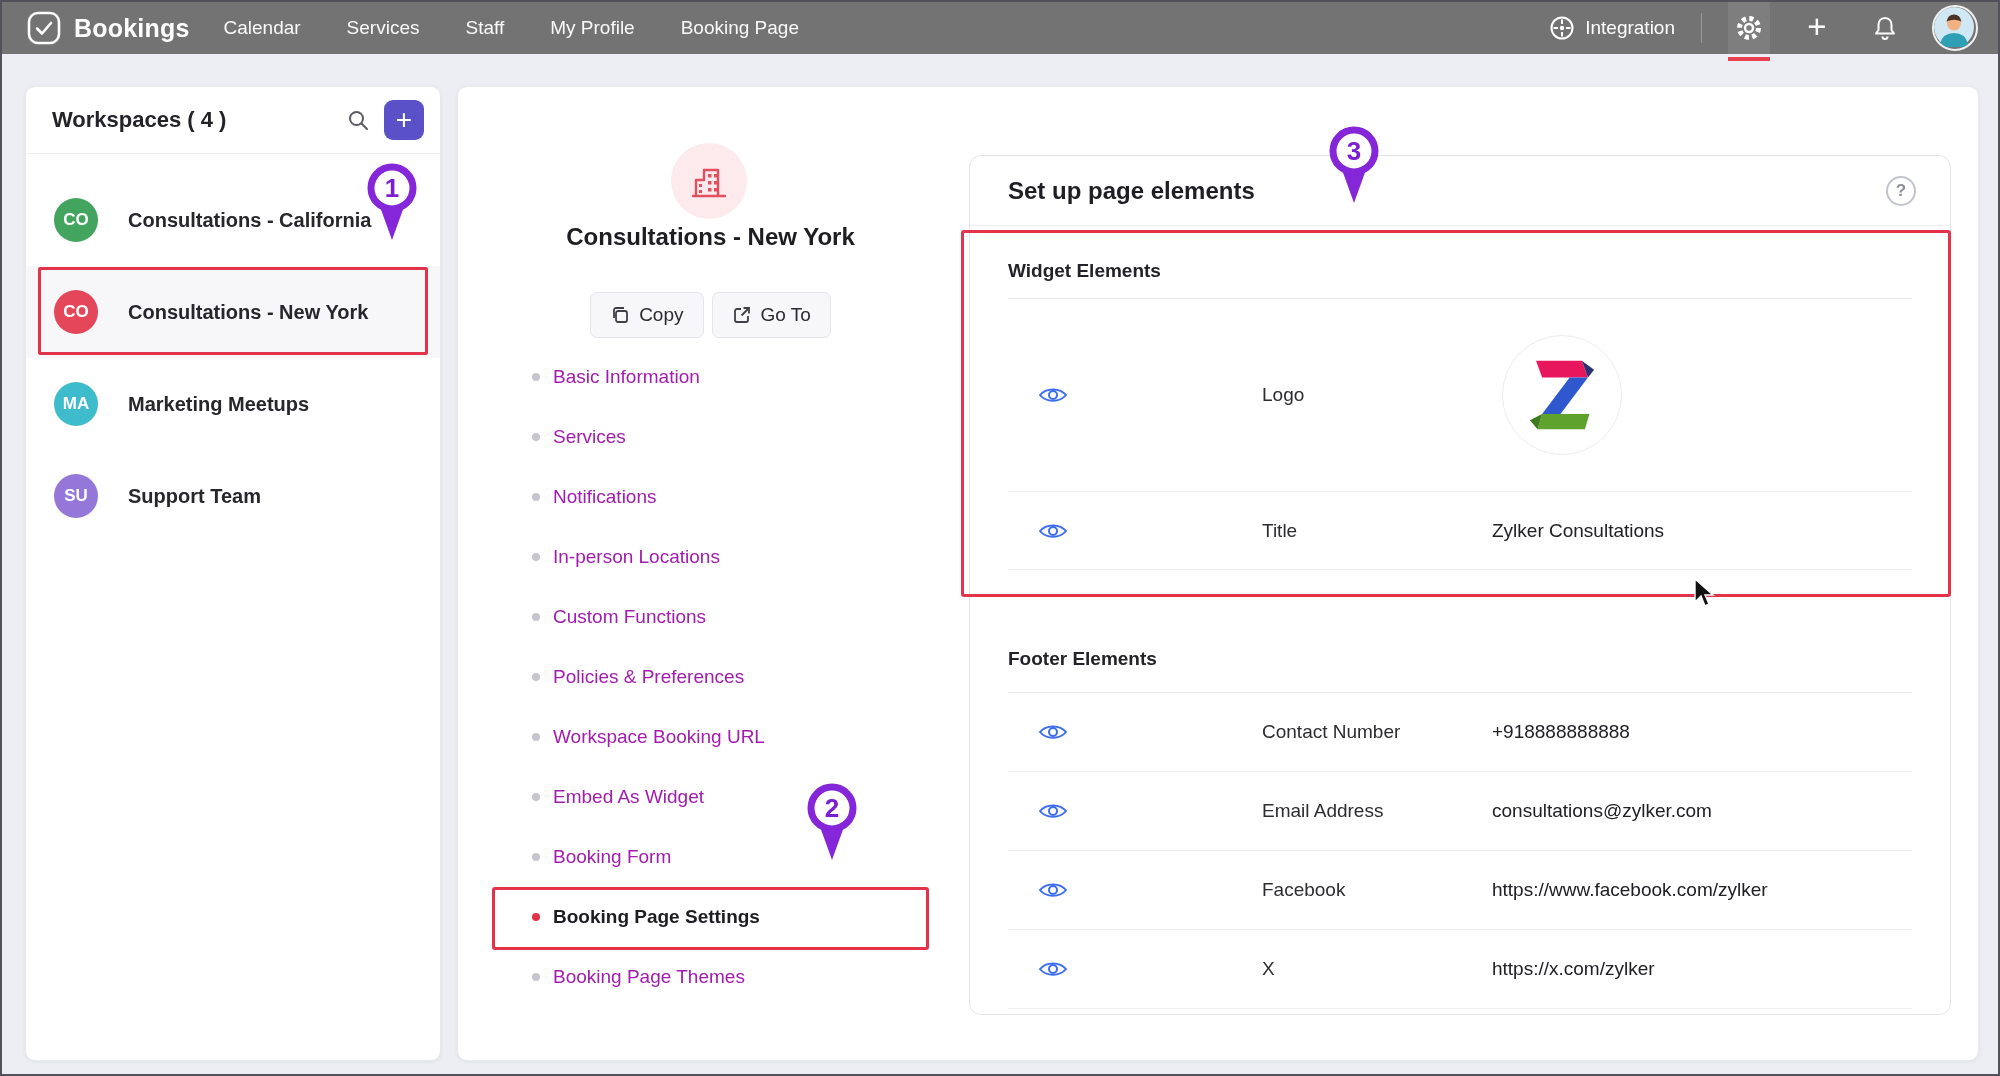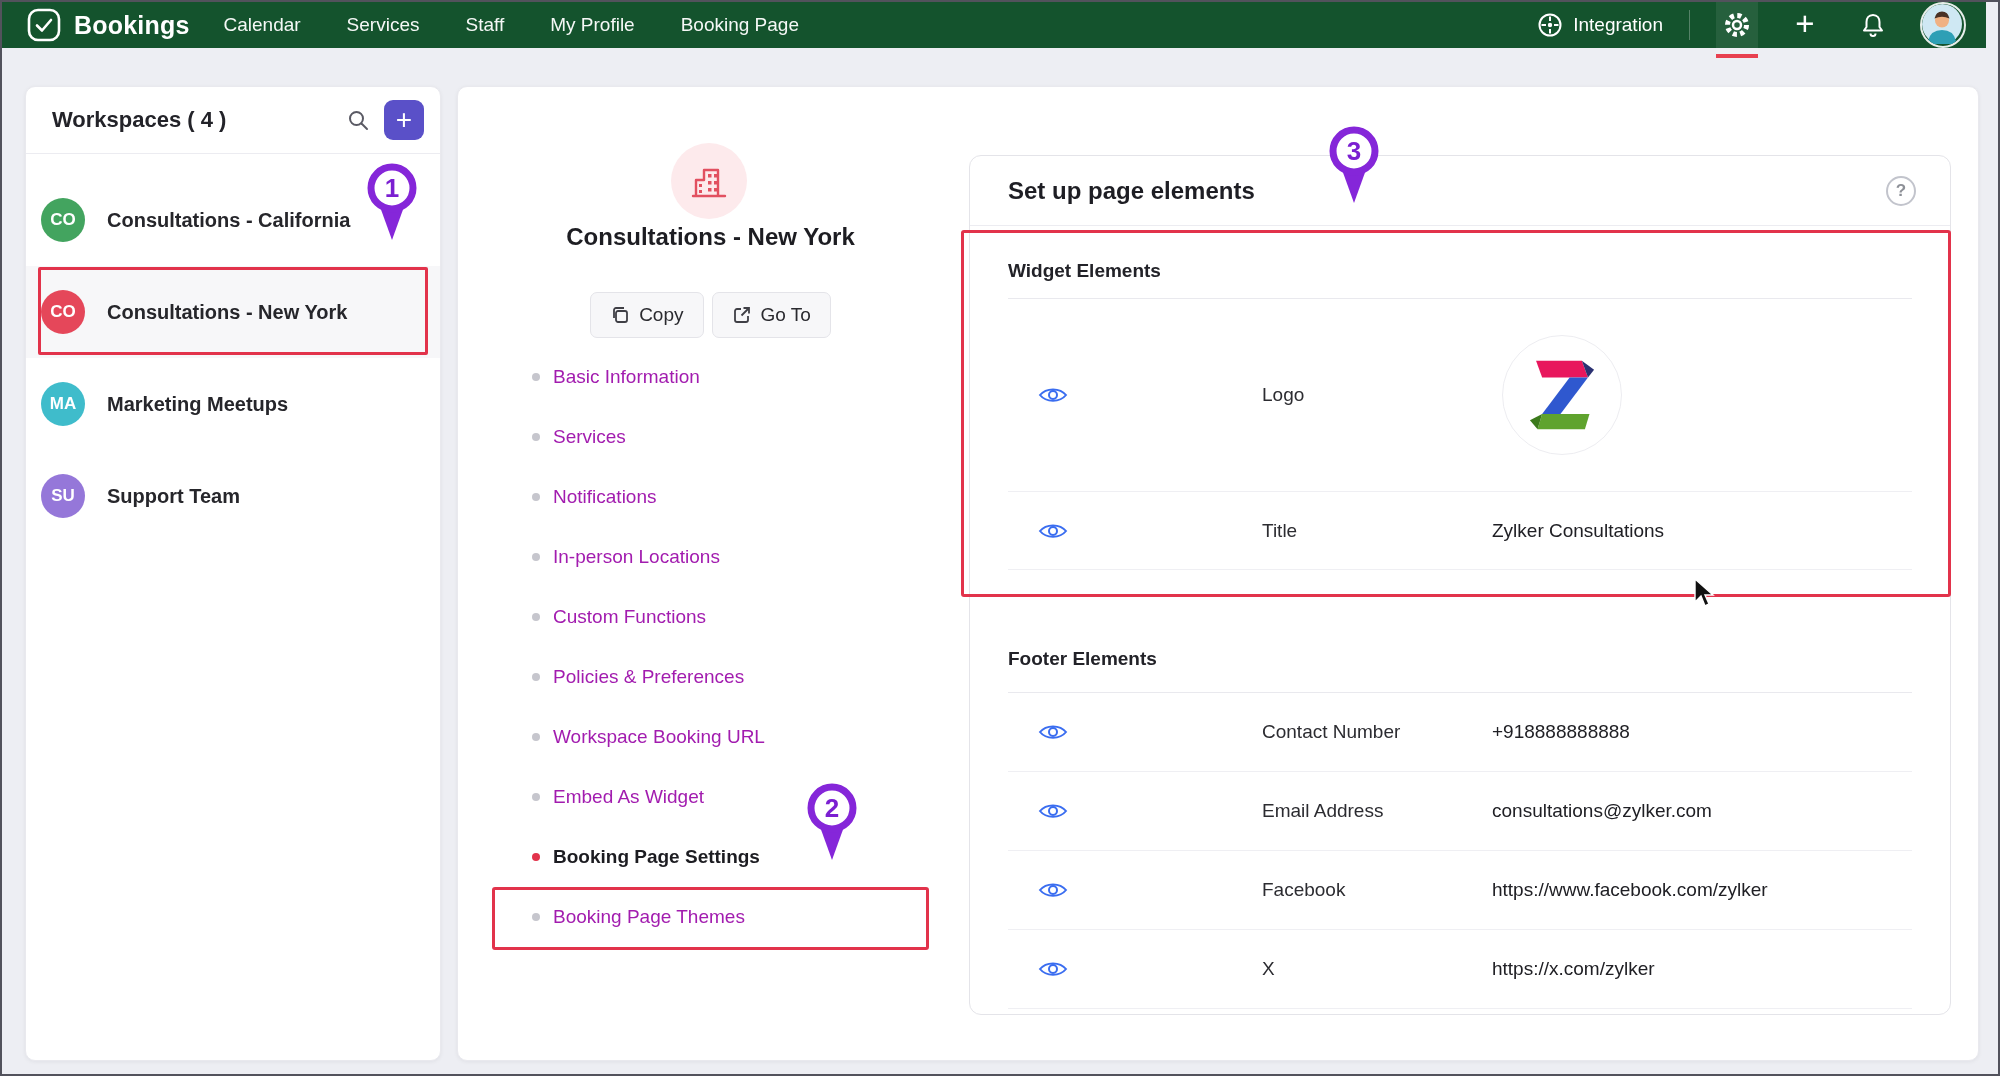--- a/index.html
+++ b/index.html
@@ -1,41 +1,41 @@
 <!DOCTYPE html>
 <html><head>
 <meta charset="utf-8">
 <style>
   html,body{margin:0;padding:0}
   body{font-family:"Liberation Sans",sans-serif;background:#d8dade}
   .screen{position:relative;width:2000px;height:1076px;background:#edeef3;border:2px solid #52525c;overflow:hidden;box-sizing:border-box}
 
   
-  .navbar{position:absolute;top:0;left:0;right:12px;height:46px;background:#14532d;display:flex;align-items:center;color:#fff;z-index:10}
+  .navbar{position:absolute;top:0;left:0;right:0;height:52px;background:#737373;display:flex;align-items:center;color:#fff;z-index:10}
   .brand{display:flex;align-items:center;gap:12px;padding-left:24px;cursor:pointer}
   .brand-text{font-size:25px;font-weight:700;letter-spacing:.2px}
   .nav-links{display:flex;gap:46px;margin-left:34px;font-size:19px}
   .nav-link{cursor:pointer;opacity:.96}
   .nav-right{margin-left:auto;display:flex;align-items:center;gap:26px;padding-right:20px;height:100%}
   .integration{display:flex;align-items:center;gap:10px;font-size:19px;cursor:pointer}
   .nav-divider{width:1px;height:30px;background:rgba(255,255,255,.28)}
   .nav-iconbtn{position:relative;height:66px;display:flex;align-items:center;justify-content:center;width:42px;cursor:pointer}
   .nav-iconbtn.active{background:rgba(255,255,255,.08)}
   .active-bar{position:absolute;bottom:0;left:0;width:100%;height:4px;background:#e8404f}
   .plus-glyph{font-size:33px;font-weight:300;line-height:1;margin-top:-3px}
   .avatar{width:42px;height:42px;border-radius:50%;overflow:hidden;border:2px solid rgba(255,255,255,.9);cursor:pointer;flex:0 0 auto}
 
   
   .sidebar{position:absolute;left:23px;top:84px;width:414px;height:973px;background:#fff;border-radius:10px;border:1px solid #e9e9ee;box-shadow:0 1px 4px rgba(20,20,40,.06)}
   .sidebar-header{height:67px;display:flex;align-items:center;padding:0 16px 0 26px;border-bottom:1px solid #ececf1;box-sizing:border-box}
   .sidebar-title{flex:1;font-size:22px;font-weight:700;color:#232329}
   .search-btn{width:40px;height:40px;display:flex;align-items:center;justify-content:center;cursor:pointer}
   .add-btn{width:40px;height:40px;margin-left:6px;border-radius:9px;background:#5a50c8;color:#fff;display:flex;align-items:center;justify-content:center;font-size:28px;cursor:pointer}
   .ws-list{padding-top:20px}
-  .ws-item{position:relative;height:92px;display:flex;align-items:center;gap:22px;padding-left:15px;cursor:pointer}
+  .ws-item{position:relative;height:92px;display:flex;align-items:center;gap:30px;padding-left:28px;cursor:pointer}
   .ws-item.selected{background:#f7f7f9}
   .sel-border{position:absolute;top:1px;bottom:3px;left:12px;right:12px;border:3px solid #e2334b;border-radius:2px;pointer-events:none}
   .ws-avatar{flex:0 0 44px;width:44px;height:44px;border-radius:50%;display:flex;align-items:center;justify-content:center;color:#fff;font-size:17px;font-weight:700}
   .av0{background:#43a45f}.av1{background:#e5475a}.av2{background:#3fbccb}.av3{background:#9577d9}
   .ws-name{font-size:20px;font-weight:700;color:#26262b}
 
   
   .main{position:absolute;left:455px;top:84px;width:1520px;height:973px;background:#fff;border-radius:10px;border:1px solid #e9e9ee;box-shadow:0 1px 4px rgba(20,20,40,.06)}
   .ws-detail{position:absolute;left:0;top:0;width:505px;height:100%}
   .hero-icon{position:absolute;left:213px;top:56px;width:76px;height:76px;border-radius:50%;background:#fdeaec;display:flex;align-items:center;justify-content:center}
@@ -230,20 +230,24 @@
             <span>Policies &amp; Preferences</span>
           </li>
         <li class="menu-item">
             <span class="dot"></span>
             <span>Workspace Booking URL</span>
           </li>
         <li class="menu-item">
             <span class="dot"></span>
             <span>Embed As Widget</span>
           </li>
+        <li class="menu-item">
+            <span class="dot"></span>
+            <span>Booking Form</span>
+          </li>
         <li class="menu-item active">
             <span class="dot"></span>
             <span>Booking Page Settings</span>
           </li>
         <li class="menu-item">
             <span class="dot"></span>
             <span>Booking Page Themes</span>
           </li>
       </ul>
       <div class="menu-highlight"></div>

